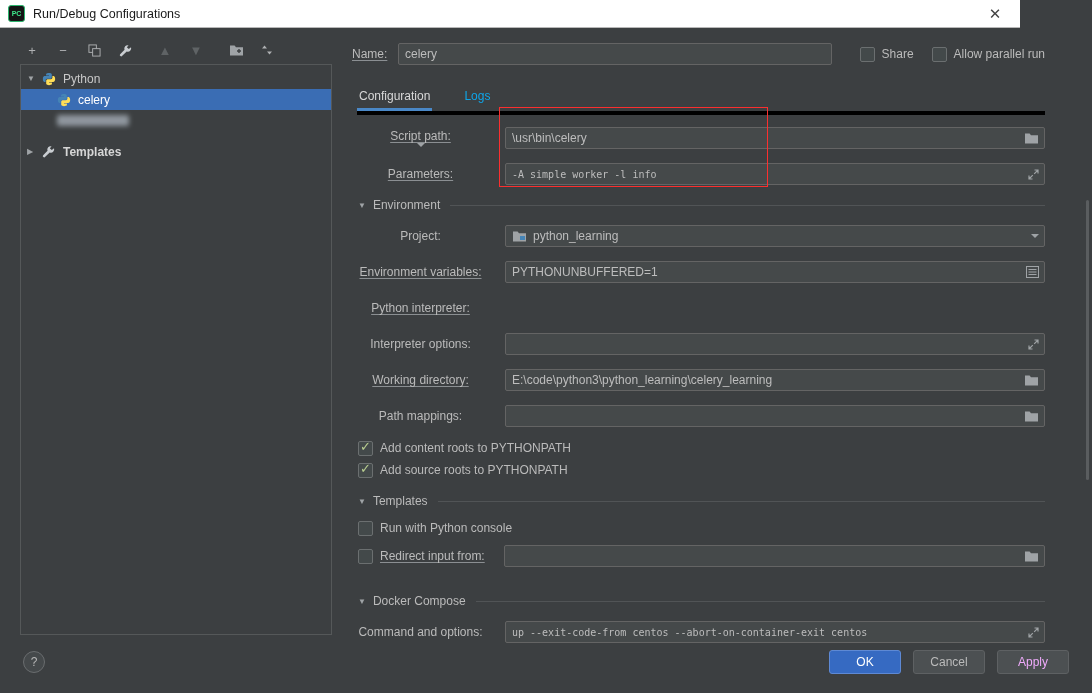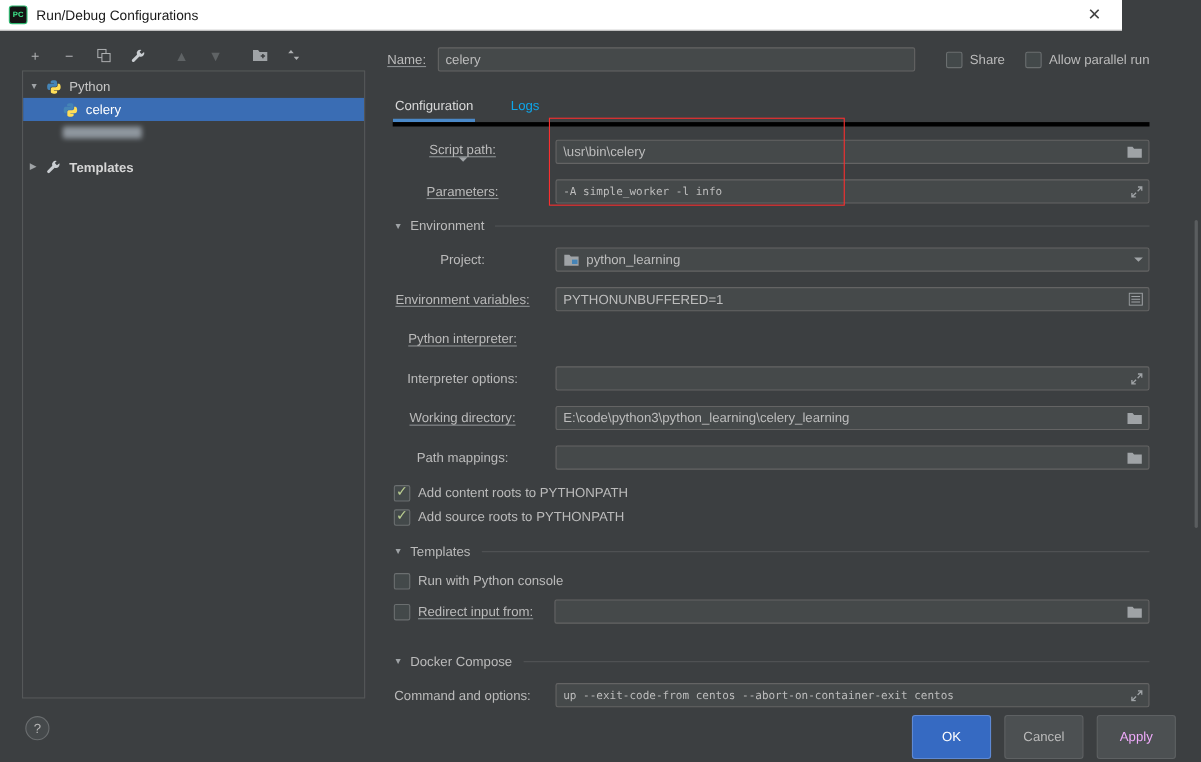--- a/index.html
+++ b/index.html
@@ -87,21 +87,21 @@
   
   .annotation { position:absolute; left:499px; top:107px; width:269px; height:80px;
     border:1px solid #fb2f2f; pointer-events:none; z-index:40; }
   .scroll-thumb { position:absolute; right:3px; top:200px; width:3px; height:280px;
     background:#5a5d5f; border-radius:2px; }
   
   .help { position:absolute; left:23px; top:651px; width:22px; height:22px;
     border-radius:50%; background:#45494b; border:1px solid #6a6d6f; color:#b6b6b6;
     display:flex; align-items:center; justify-content:center; font-size:12px; cursor:pointer; }
   .btns { position:absolute; right:23px; top:650px; display:flex; gap:12px; }
-  .btn { min-width:72px; height:40px; border-radius:3px; display:flex; align-items:center;
+  .btn { min-width:72px; height:24px; border-radius:3px; display:flex; align-items:center;
     justify-content:center; background:#4c5052; border:1px solid #5e6163; color:#bbbbbb;
     cursor:pointer; padding:0 12px; }
   .btn.ok { background:#366ac2; border:1px solid #5e89d4; color:#ffffff; }
   .btn.apply { color:#f0abfc; }
 </style>
 </head>
 <body>
 
 <div class="titlebar">
   <div class="pc-badge">PC</div>

